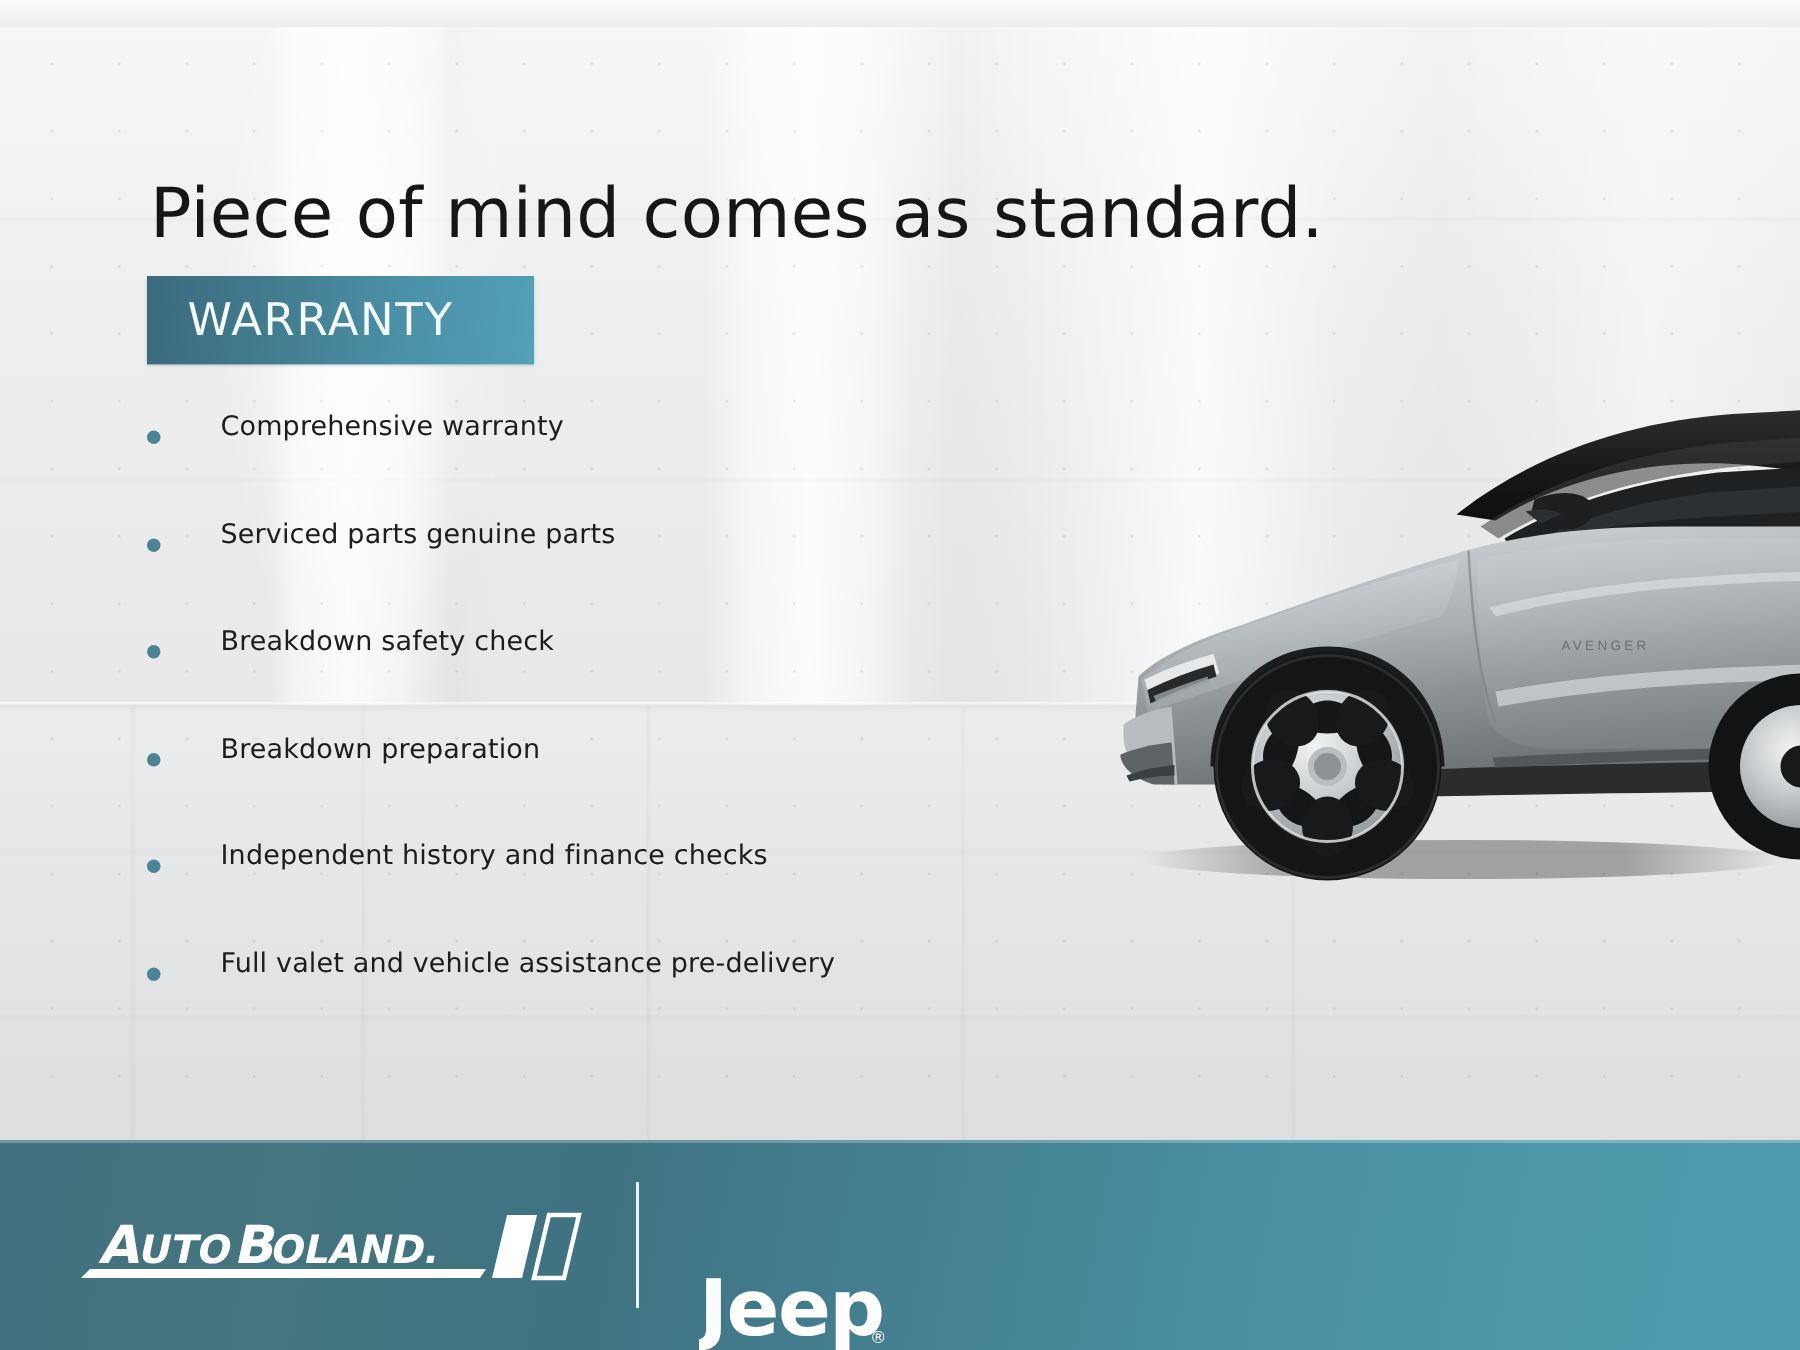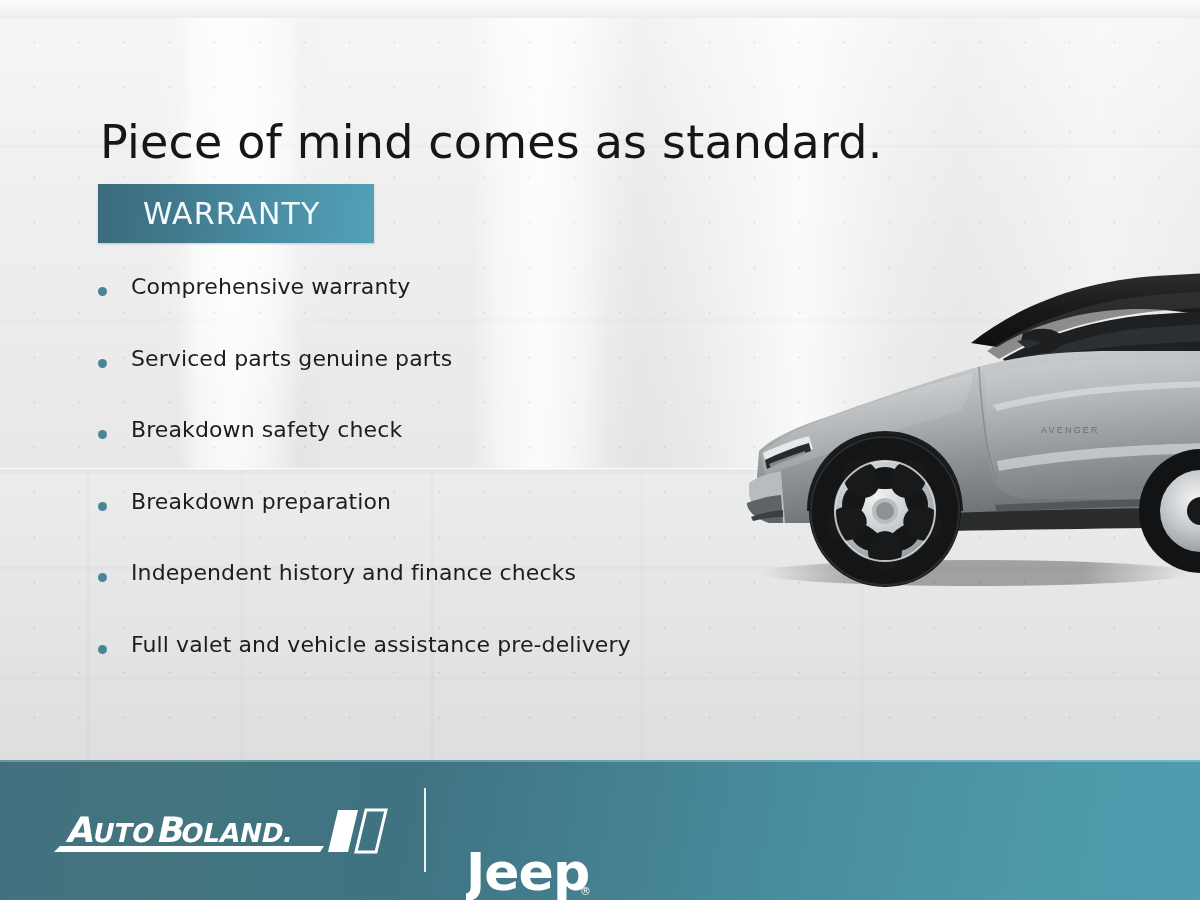--- a/index.html
+++ b/index.html
@@ -114,34 +114,34 @@
   .headline{
     position:absolute;left:100px;top:98px;
     font-size:46px;font-weight:400;color:#161616;
     letter-spacing:0.2px;white-space:nowrap;margin-top:17px;
   }
   .badge{
     position:absolute;left:98px;top:184px;
     width:258px;height:59px;
     background:linear-gradient(95deg,#3b6b7c 0%,#41798c 28%,#4a8ea4 62%,#51a1b8 100%);
     box-shadow:0 1px 2px rgba(0,0,0,0.18);
-    display:flex;align-items:center;padding-left:18px;
+    display:flex;align-items:center;
   }
   .badge-label{
     color:#f2fafc;font-size:30px;font-weight:400;letter-spacing:1.1px;
     margin-left:27px;
   }
   .bullets{position:absolute;left:98px;top:276px;width:700px;}
   .bullet{display:flex;align-items:flex-start;height:71.5px;}
   .bullet-dot{
     width:9px;height:9px;border-radius:50%;
     background:#4c8497;margin-top:11px;flex:0 0 auto;
   }
   .bullet-text{
-    margin-left:24px;font-size:22px;color:#1d1d1d;font-weight:400;
+    margin-left:40px;font-size:18px;color:#1d1d1d;font-weight:400;
     letter-spacing:0.1px;line-height:1;white-space:nowrap;
   }
 
   
   .footer{
     position:absolute;left:0;top:760px;width:1200px;height:140px;
     background:linear-gradient(100deg,#42707f 0%,#44757f 14%,#3f7382 34%,#498ea0 68%,#4d9aab 88%,#4e9cae 100%);
     overflow:hidden;
   }
   .footer-top-edge{

